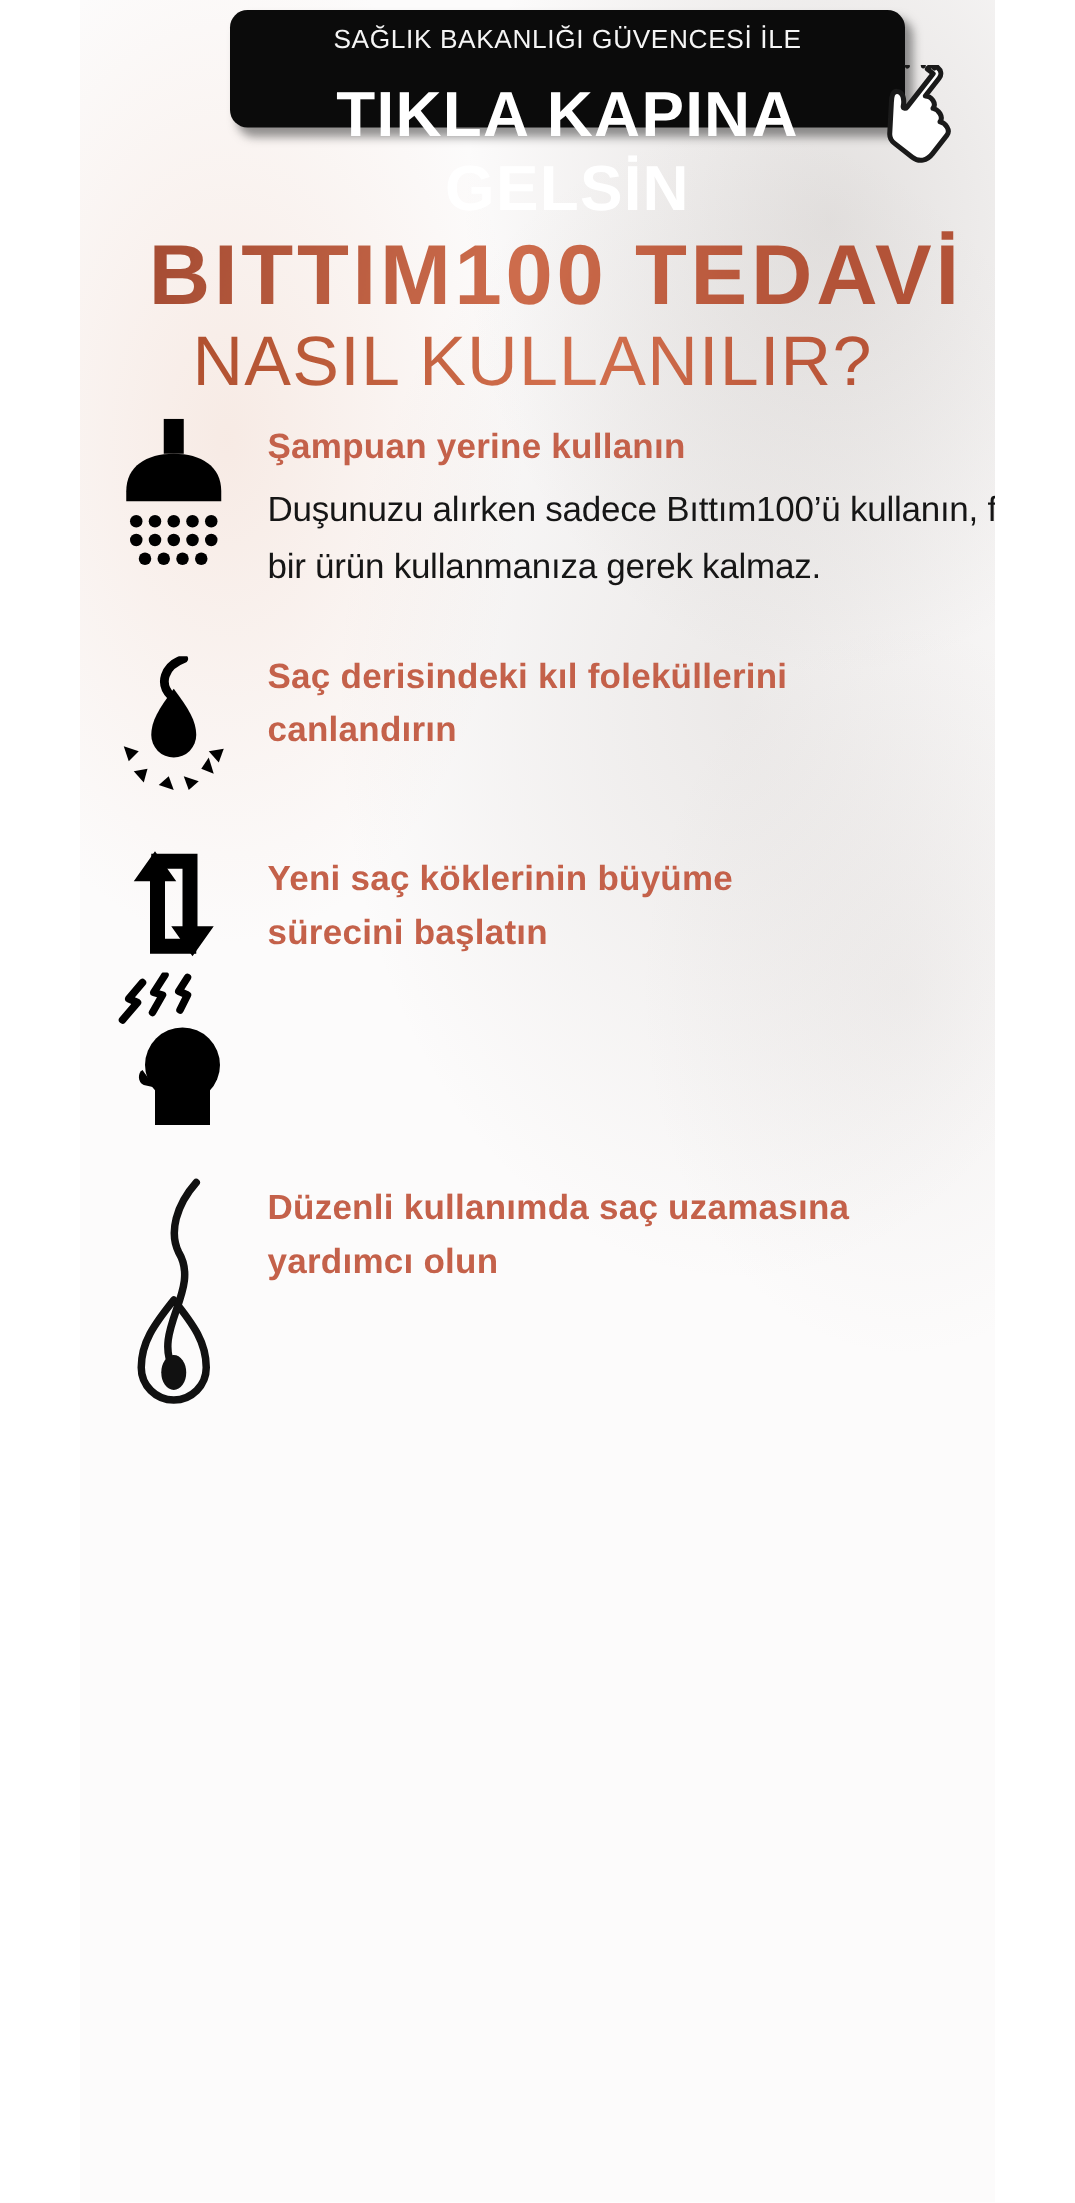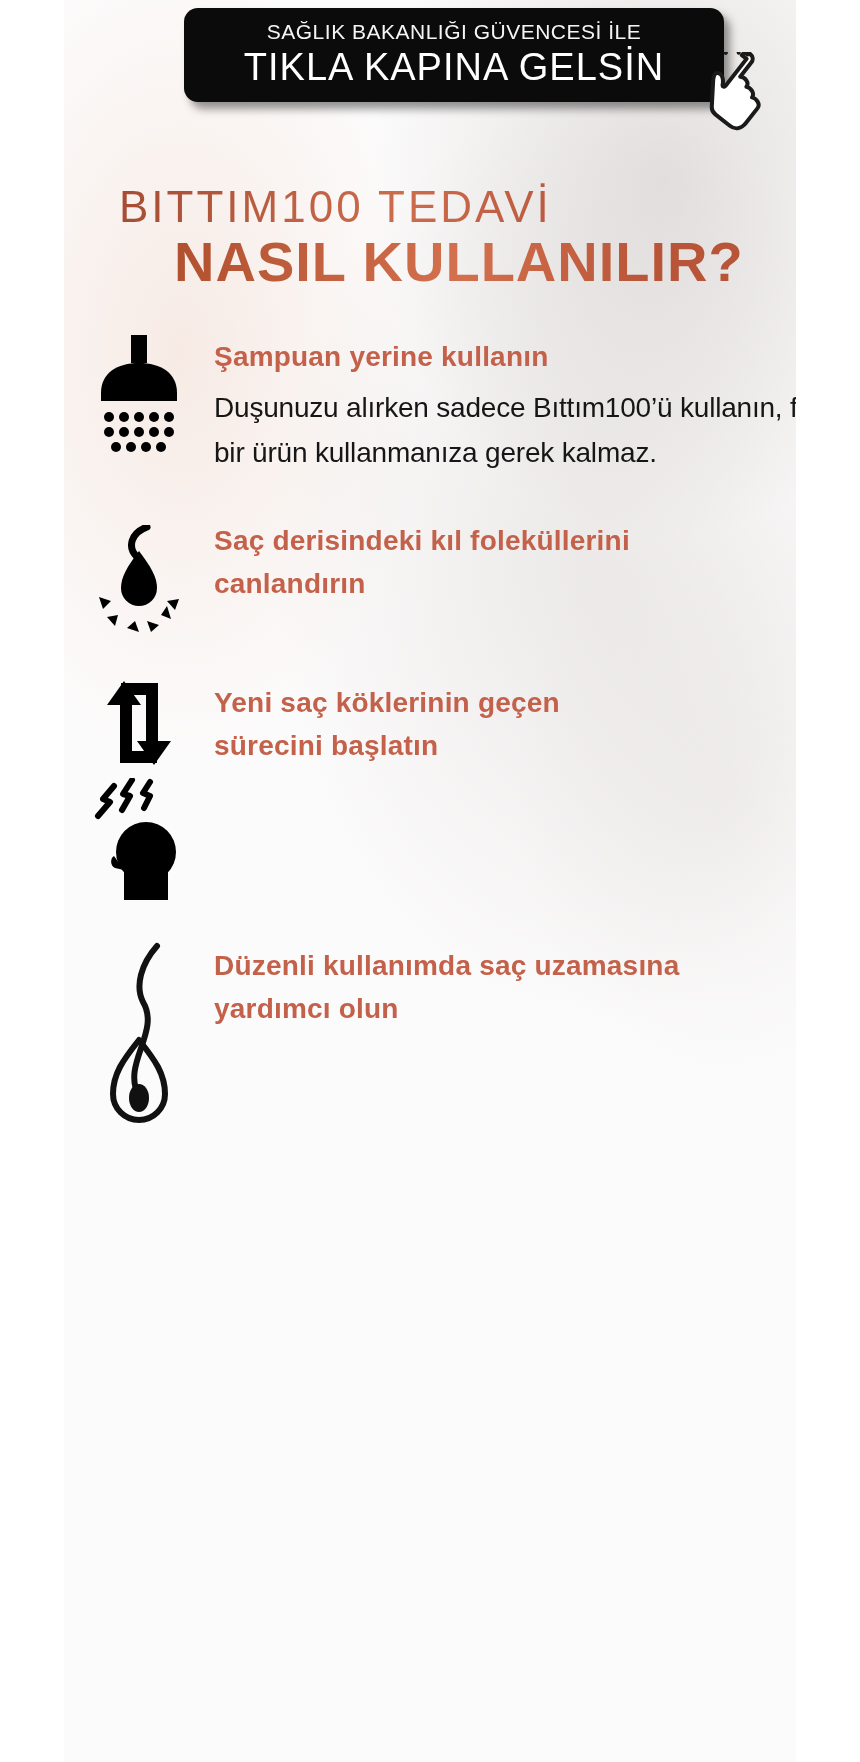--- a/index.html
+++ b/index.html
@@ -28,41 +28,41 @@
     color:#ffffff;
     text-align:center;
     padding-top:12px;
     cursor:pointer;
   }
   .banner-line1 {
     font-size:21px; letter-spacing:0.5px; font-weight:400;
     color:#f5f5f5;
   }
   .banner-line2 {
-    font-size:38px; font-weight:400; letter-spacing:1px;
-    margin-top:2px;
+    font-size:51px; font-weight:700; letter-spacing:1px;
+    margin-top:18px;
     color:#ffffff;
   }
   .cursor-wrap {
     position:absolute; top:52px; left:618px;
     width:100px; height:90px;
   }
 
   
   .hero { position:absolute; top:182px; left:55px; }
   .hero-line1 {
-    font-size:44px; font-weight:400; letter-spacing:3px;
+    font-size:68px; font-weight:700; letter-spacing:3px;
     background:linear-gradient(100deg,#a54c33 0%, #cd6c4c 45%, #b35338 80%);
     -webkit-background-clip:text; background-clip:text;
     -webkit-text-fill-color:transparent; color:#bf5b3d;
     line-height:1.12;
   }
   .hero-line2 {
-    font-size:56px; font-weight:700; letter-spacing:1px;
-    margin-left:55px; line-height:1.12;
+    font-size:56px; font-weight:400; letter-spacing:1px;
+    margin-left:35px; line-height:1.12;
     background:linear-gradient(100deg,#b0502f 0%, #d3704e 50%, #b85437 85%);
     -webkit-background-clip:text; background-clip:text;
     -webkit-text-fill-color:transparent; color:#c45a38;
   }
 
   
   .sections { position:absolute; top:335px; left:0; width:860px; }
   .section { display:flex; margin-bottom:44px; }
   .icon-col {
     width:150px; flex:0 0 150px;
@@ -170,21 +170,21 @@
     </div>
 
     <div class="section s3">
       <div class="icon-col">
         <svg width="96" height="96" viewBox="0 0 96 96">
           <path d="M16 30 L33 6 L50 30 L41 30 L41 76 L66 76 L66 88 L29 88 L29 30 Z" fill="#000"></path>
           <path d="M80 66 L63 90 L46 66 L55 66 L55 20 L30 20 L30 8 L67 8 L67 66 Z" fill="#000"></path>
         </svg>
       </div>
       <div class="text-col">
-        <div class="sec-heading">Yeni saç köklerinin geçen sürecini başlatın</div>
+        <div class="sec-heading">Yeni saç köklerinin büyüme sürecini başlatın</div>
       </div>
     </div>
 
     <div class="section s4">
       <div class="icon-col">
         <svg width="110" height="122" viewBox="0 0 110 122">
           <circle cx="62" cy="74" r="30" fill="#000"></circle>
           <path d="M40 92 L84 92 L84 122 L40 122 Z" fill="#000"></path>
           <path d="M30 78 C26 80 26 88 31 90 L40 92 Z" fill="#000"></path>
           <g stroke="#000" stroke-width="6" fill="none" stroke-linecap="round" stroke-linejoin="round">

